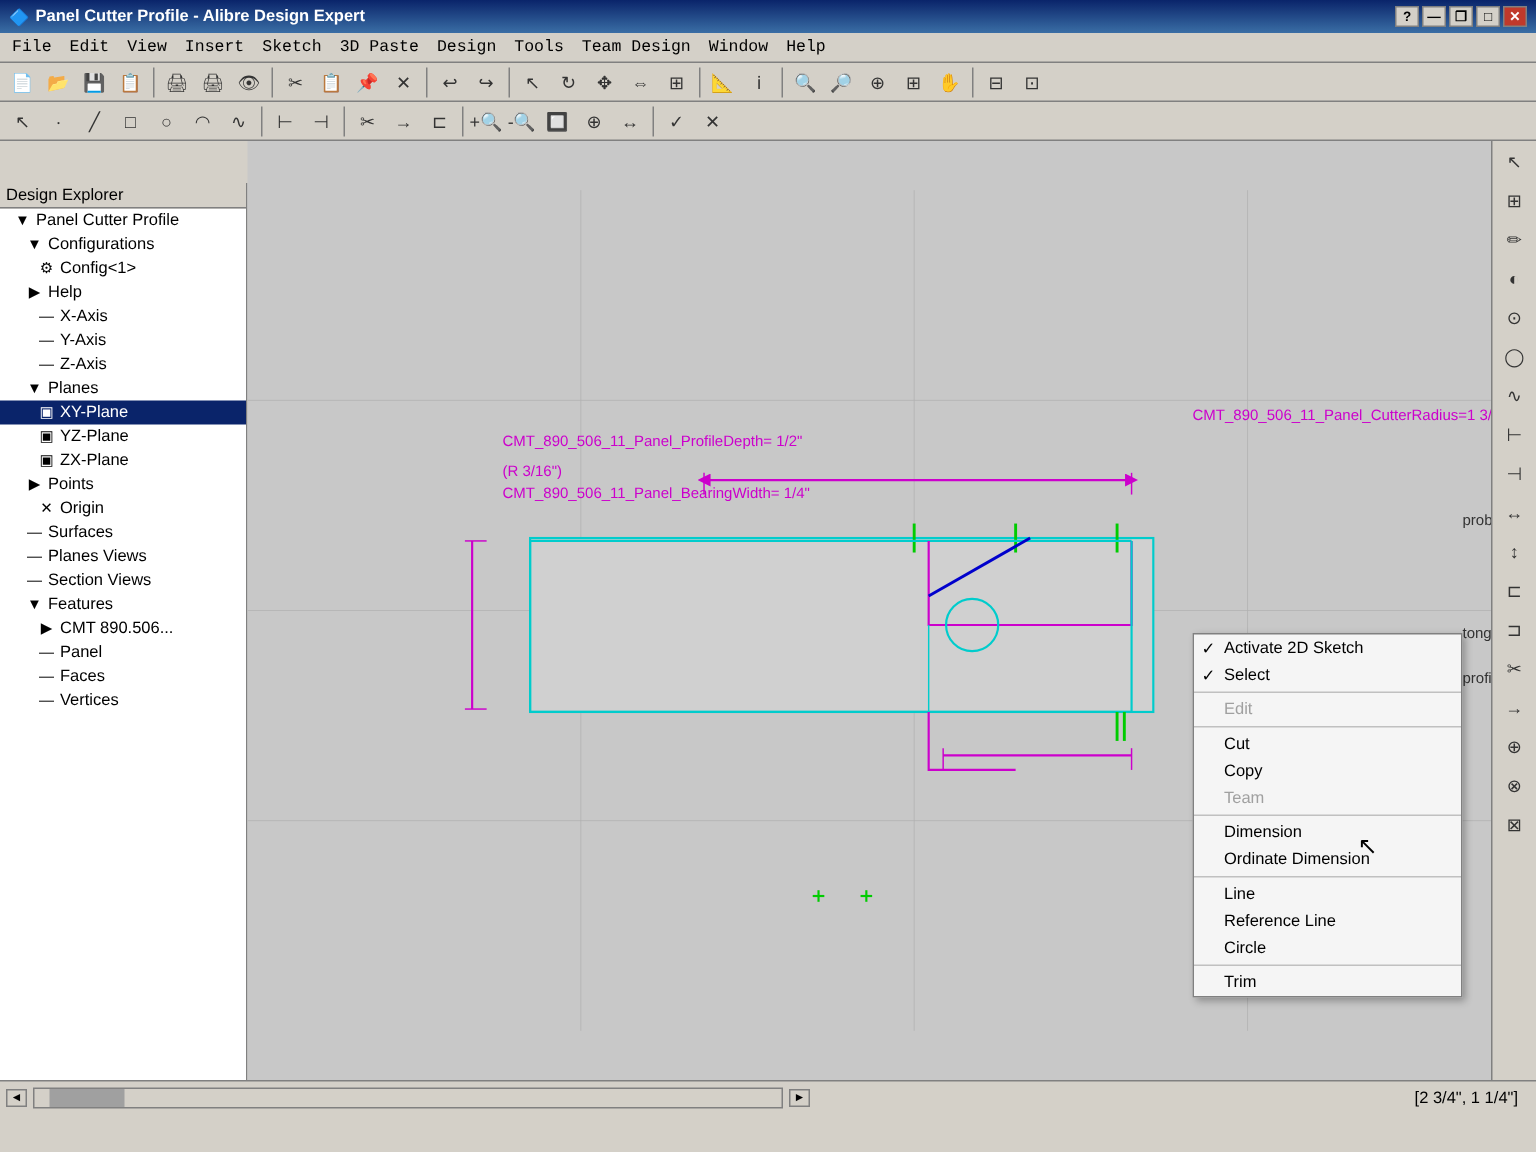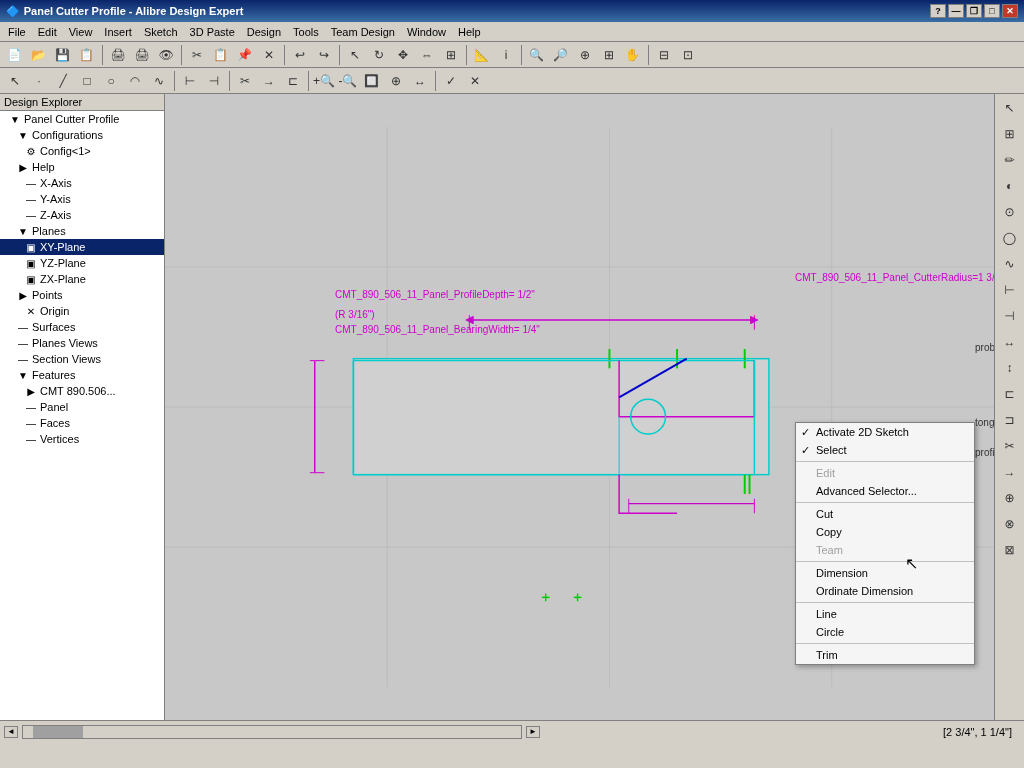--- a/index.html
+++ b/index.html
@@ -34,20 +34,21 @@
       background: #d4d0c8;
       border-bottom: 1px solid #808080;
       display: flex;
       align-items: center;
       padding: 0 2px;
     }
     .menu-item {
       padding: 2px 6px;
       cursor: pointer;
       font-size: 11px;
+      font-family: Liberation Mono, monospace;
     }
 
     
     .toolbar {
       height: 26px;
       background: #d4d0c8;
       border-bottom: 1px solid #808080;
       display: flex;
       align-items: center;
       padding: 2px 4px;
@@ -79,20 +80,21 @@
       height: calc(768px - 22px - 20px - 26px - 26px - 26px - 22px);
     }
 
     
     #left-panel {
       width: 165px;
       background: #ffffff;
       border-right: 1px solid #808080;
       overflow-y: auto;
       font-size: 11px;
+      margin-top: 28px;
     }
     #design-explorer-title {
       background: #d4d0c8;
       padding: 2px 4px;
       font-size: 11px;
       border-bottom: 1px solid #808080;
     }
     .tree-item {
       display: flex;
       align-items: center;
@@ -453,30 +455,30 @@
 
     <div id="context-menu">
       <div class="ctx-item">
         <span class="ctx-check">✓</span>Activate 2D Sketch
       </div>
       <div class="ctx-item">
         <span class="ctx-check">✓</span>Select
       </div>
       <div class="ctx-sep"></div>
       <div class="ctx-item disabled">Edit</div>
-      <div class="ctx-item">Advanced Selector...</div>
       <div class="ctx-sep"></div>
       <div class="ctx-item">Cut</div>
       <div class="ctx-item">Copy</div>
       <div class="ctx-item disabled">Team</div>
       <div class="ctx-sep"></div>
       <div class="ctx-item">Dimension</div>
       <div class="ctx-item">Ordinate Dimension</div>
       <div class="ctx-sep"></div>
       <div class="ctx-item">Line</div>
+      <div class="ctx-item">Reference Line</div>
       <div class="ctx-item">Circle</div>
       <div class="ctx-sep"></div>
       <div class="ctx-item">Trim</div>
 
     </div>
 
     <div style="position:absolute; top:460px; left:740px; font-size:16px; pointer-events:none; z-index:200;">↖</div>
 
   </div>
 

